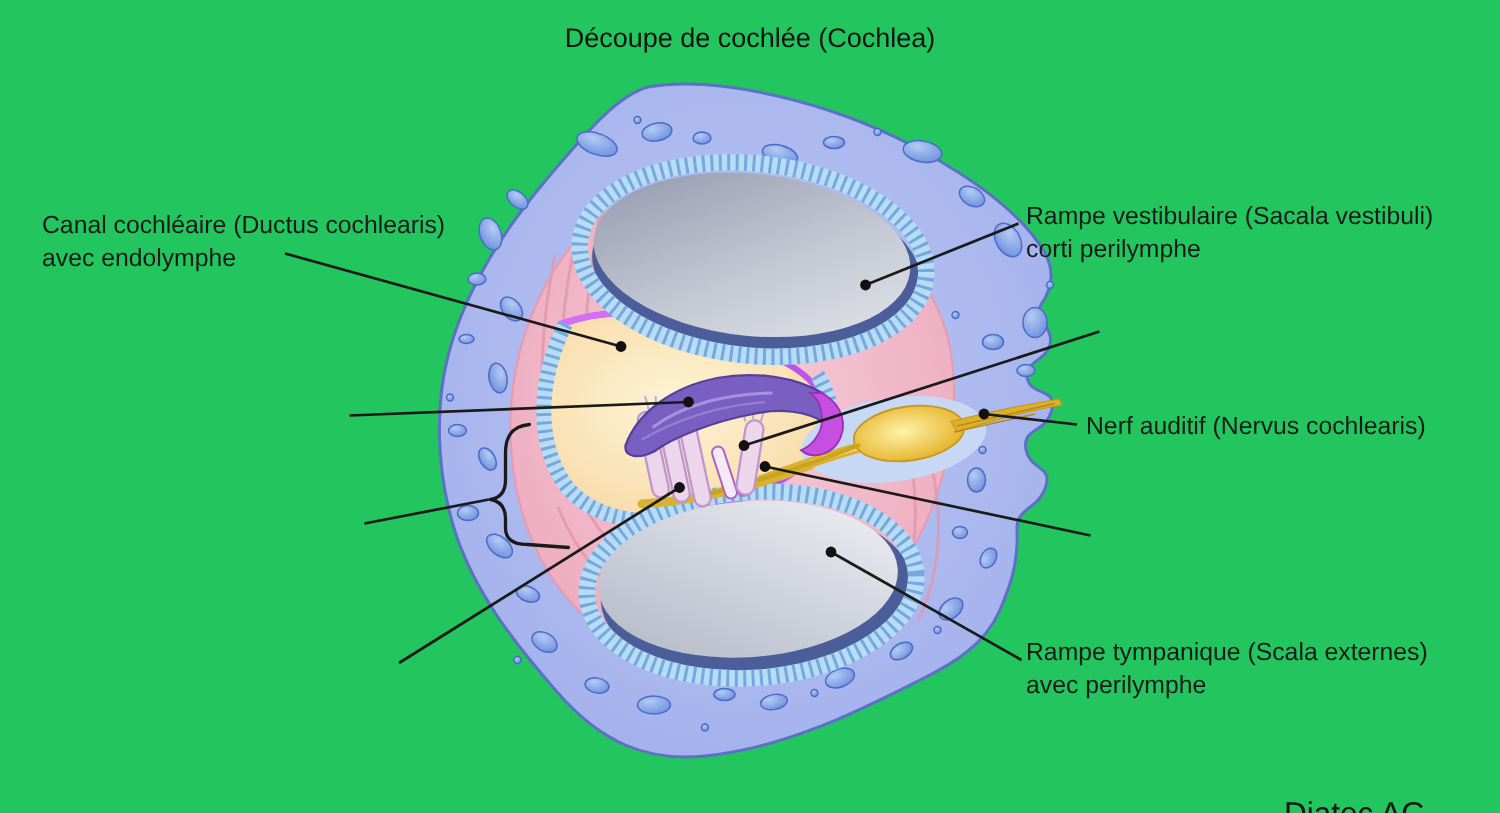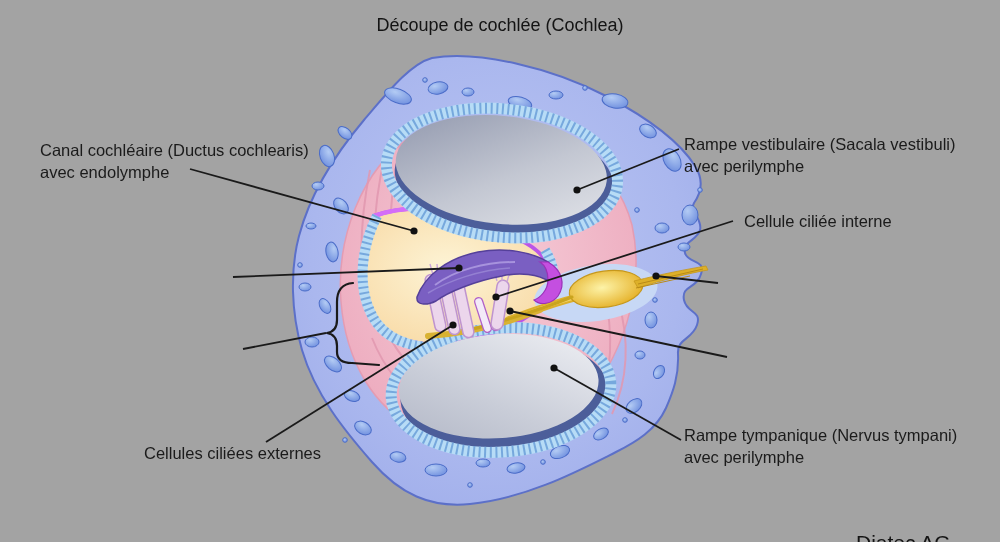--- a/index.html
+++ b/index.html
@@ -1,16 +1,16 @@
 <!DOCTYPE html>
 <html><head>
 <meta charset="utf-8">
 <style>
   html,body{margin:0;padding:0;background:#fff;}
-  #stage{position:relative;width:1000px;height:542px;background:#a3a3a3;overflow:hidden;
+  #stage{position:relative;width:1000px;height:542px;background:#22c55e;overflow:hidden;
          font-family:"Liberation Sans",sans-serif;}
   #stage svg{position:absolute;left:0;top:0;}
   .lbl{position:absolute;font-size:16.5px;line-height:21.5px;color:#1b1b1b;
        white-space:pre-line;}
   .title{position:absolute;left:0;right:0;top:15px;text-align:center;
          font-size:18px;color:#141414;}
   .credit{position:absolute;left:856px;top:497px;font-size:21px;color:#141414;margin-top:34px;}
 </style>
 </head>
 <body>
@@ -203,24 +203,23 @@
     <circle cx="577" cy="190" r="3.6"></circle>
     <circle cx="496" cy="297" r="3.6"></circle>
     <circle cx="656" cy="276" r="3.6"></circle>
     <circle cx="510" cy="311" r="3.6"></circle>
     <circle cx="554" cy="368" r="3.6"></circle>
   </g>
 </svg>
 
 <div class="title">Découpe de cochlée (Cochlea)</div>
 
-<div class="lbl" style="left:40px;top:140px">Canal cochléaire (Ductus cochlearis)
+<div class="lbl" style="left:28px;top:140px">Canal cochléaire (Ductus cochlearis)
 avec endolymphe</div>
-<div class="lbl" style="left:144px;top:443px">Cellules ciliées externes</div>
 <div class="lbl" style="left:684px;top:134px">Rampe vestibulaire (Sacala vestibuli)
+corti perilymphe</div>
+<div class="lbl" style="left:724px;top:274px">Nerf auditif (Nervus cochlearis)</div>
+<div class="lbl" style="left:684px;top:425px">Rampe tympanique (Scala externes)
 avec perilymphe</div>
-<div class="lbl" style="left:744px;top:211px">Cellule ciliée interne</div>
-<div class="lbl" style="left:684px;top:425px">Rampe tympanique (Nervus tympani)
-avec perilymphe</div>
 
 <div class="credit">Diatec AG</div>
 
 </div>
 
 </body></html>

